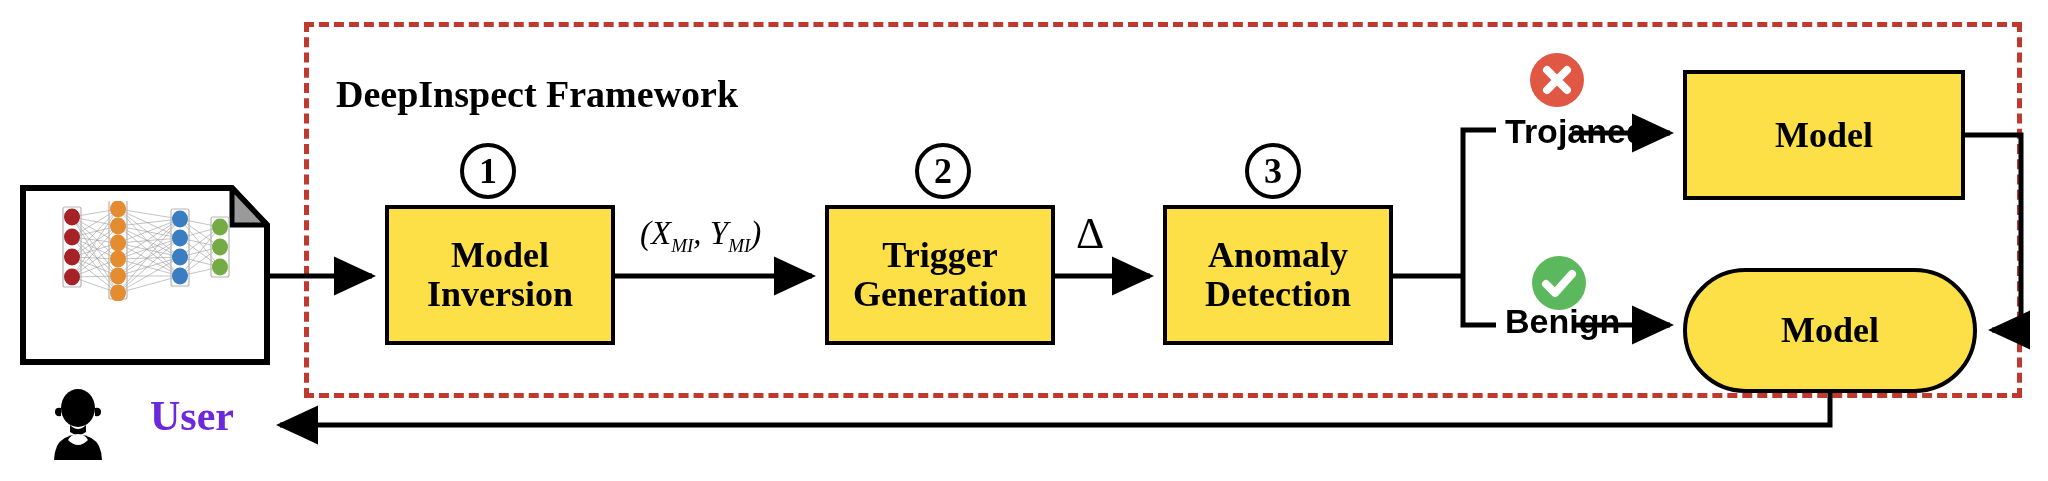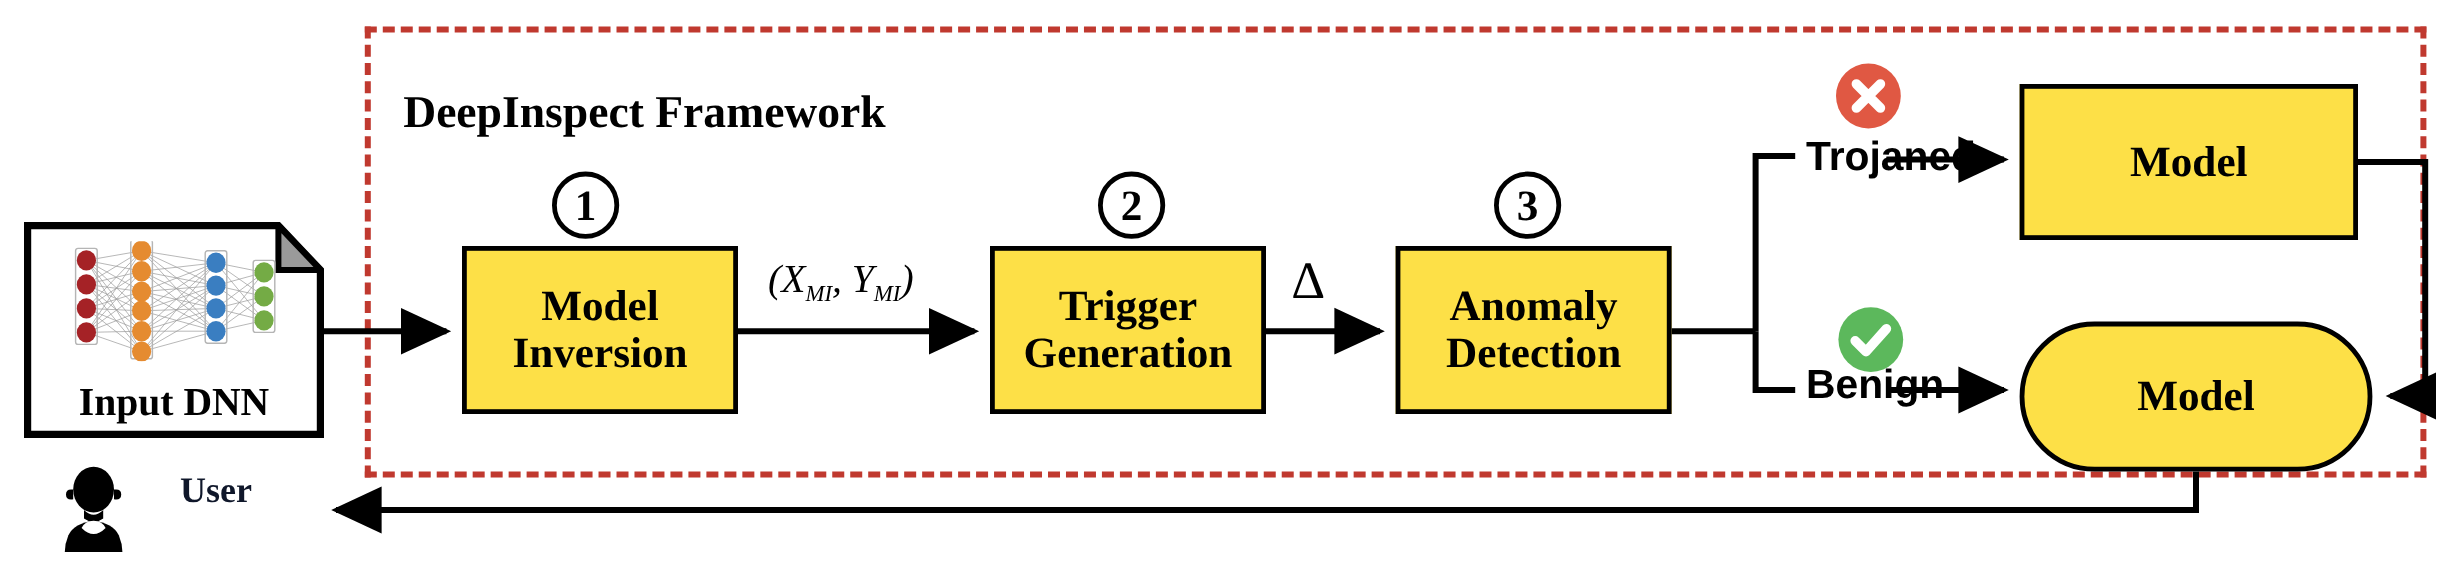--- a/index.html
+++ b/index.html
@@ -58,21 +58,21 @@
   .delta{
     position:absolute;font-family:"Liberation Serif",serif;
     font-size:44px;color:#000;font-weight:normal;
   }
   .branchlabel{
     position:absolute;font-family:"Liberation Sans",sans-serif;
     font-weight:bold;font-size:34px;color:#000;white-space:nowrap;
   }
   .userlabel{
     position:absolute;font-family:"Liberation Serif",serif;
-    font-weight:bold;font-size:30px;color:#0f172a;white-space:nowrap;
+    font-weight:bold;font-size:42px;color:#6d28d9;white-space:nowrap;
   }
 
   
   .statusicon{position:absolute;width:56px;height:56px;}
   .usericon{position:absolute;left:48px;top:388px;width:60px;height:72px;}
 
   svg.lines{position:absolute;left:0;top:0;width:2048px;height:481px;pointer-events:none;}
 </style>
 </head>
 <body>
@@ -172,21 +172,20 @@
         <ellipse cx="68" cy="92" rx="8" ry="8.5" fill="#e58b30"></ellipse>
         <ellipse cx="130" cy="18" rx="8" ry="8.5" fill="#3a7ec1"></ellipse>
         <ellipse cx="130" cy="37" rx="8" ry="8.5" fill="#3a7ec1"></ellipse>
         <ellipse cx="130" cy="56" rx="8" ry="8.5" fill="#3a7ec1"></ellipse>
         <ellipse cx="130" cy="75" rx="8" ry="8.5" fill="#3a7ec1"></ellipse>
         <ellipse cx="170" cy="26" rx="8" ry="8.5" fill="#74ab45"></ellipse>
         <ellipse cx="170" cy="46" rx="8" ry="8.5" fill="#74ab45"></ellipse>
         <ellipse cx="170" cy="66" rx="8" ry="8.5" fill="#74ab45"></ellipse>
       </g>
     </svg>
-    <div class="doc-label">Input DNN</div>
   </div>
 
   <div class="stepnum" style="left:460px;top:143px;">1</div>
   <div class="stepnum" style="left:915px;top:143px;">2</div>
   <div class="stepnum" style="left:1245px;top:143px;">3</div>
 
   <div class="pbox" style="left:385px;top:205px;width:230px;height:140px;">
     <span>Model</span>
     <span>Inversion</span>
   </div>

